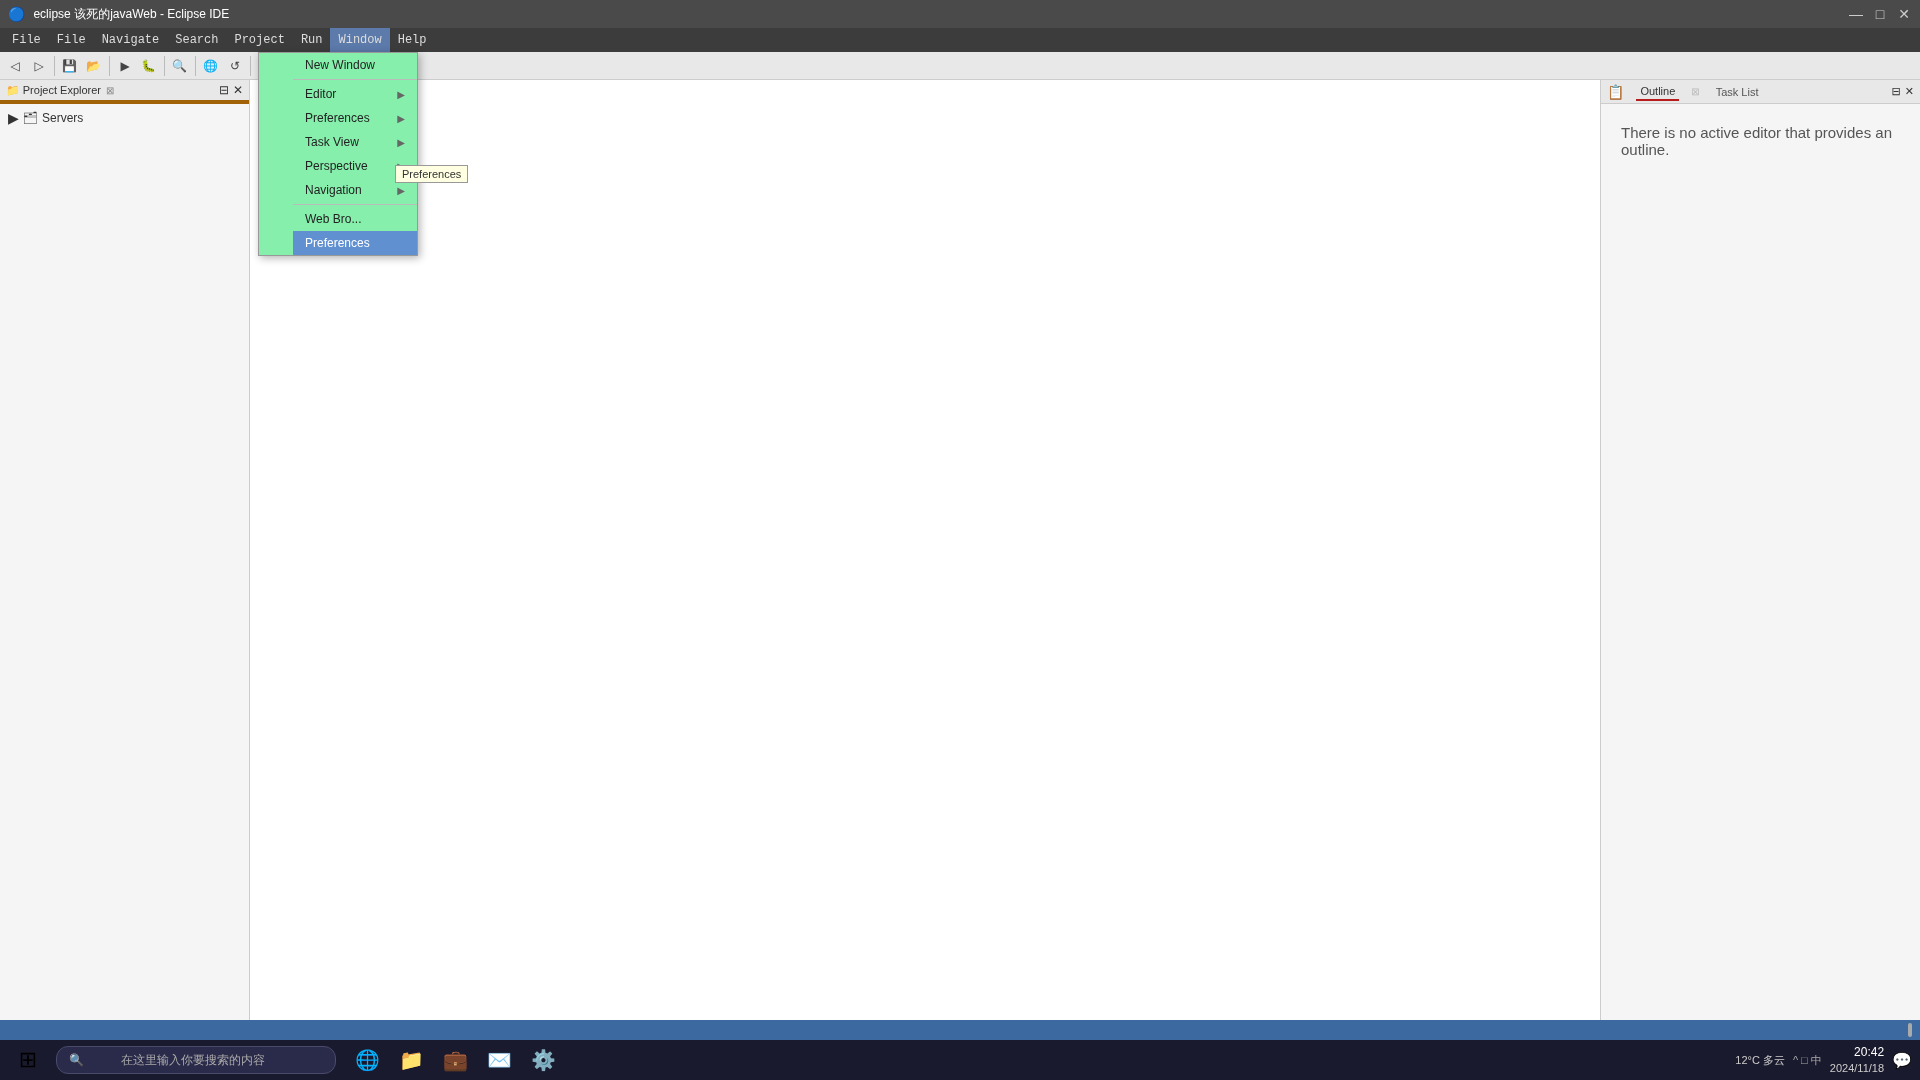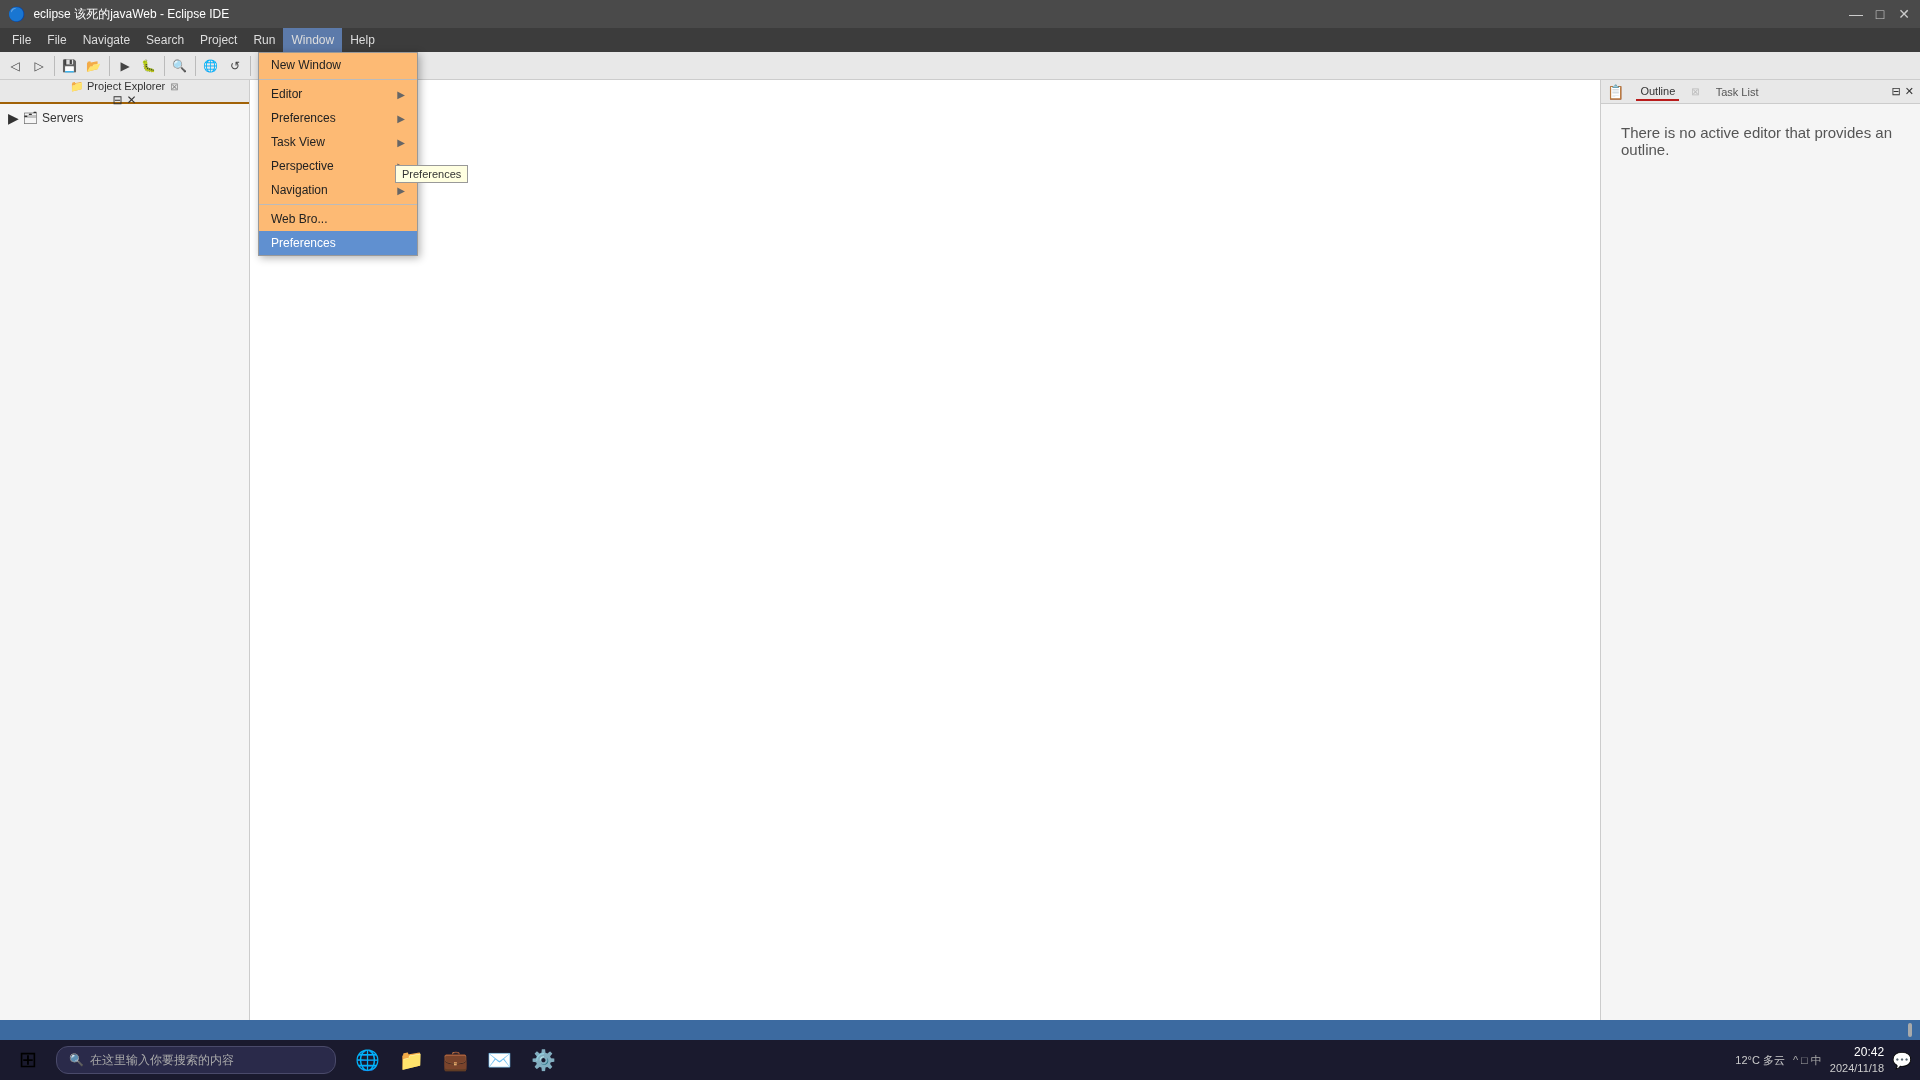--- a/index.html
+++ b/index.html
@@ -47,20 +47,21 @@
       align-items: center;
       padding: 0 4px;
     }
     .menu-item {
       padding: 2px 8px;
       cursor: pointer;
       height: 100%;
       display: flex;
       align-items: center;
       font-size: 12px;
+      font-family: Liberation Mono, monospace;
     }
     .menu-item:hover, .menu-item.active {
       background: #5a5a5a;
     }
     .menu-item.active {
       background: #5c7aaa;
     }
 
     
     #toolbar {
@@ -100,29 +101,28 @@
     
     #left-panel {
       width: 250px;
       background: #f5f5f5;
       border-right: 1px solid #ccc;
       display: flex;
       flex-direction: column;
     }
     #project-explorer-header {
       background: #e8e8e8;
-      border-bottom: 2px solid #a16207;
+      border-bottom: 4px solid #a16207;
       height: 24px;
       display: flex;
       align-items: center;
       padding: 0 6px;
       justify-content: space-between;
       font-size: 11px;
       color: #333;
-      flex-direction: column;
     }
     #project-tree {
       padding: 4px 0;
     }
     .tree-item {
       display: flex;
       align-items: center;
       padding: 2px 8px;
       cursor: pointer;
       font-size: 12px;
@@ -277,25 +277,26 @@
     .taskbar-clock {
       text-align: right;
       line-height: 1.4;
     }
 
     
     #window-dropdown {
       position: absolute;
       top: 52px;
       left: 258px;
-      background: #fdba74;
+      background: #86efac;
       border: 1px solid #999;
       box-shadow: 2px 2px 8px rgba(0,0,0,0.3);
       min-width: 160px;
       z-index: 1000;
+      padding-left: 34px;
     }
     .dropdown-item {
       display: flex;
       align-items: center;
       justify-content: space-between;
       padding: 5px 12px;
       cursor: pointer;
       font-size: 12px;
       color: #222;
     }
@@ -490,21 +491,21 @@
 </div>
 
 <div id="preferences-tooltip">
   <span>Preferences</span>
 </div>
 
 <div id="taskbar">
   <div class="taskbar-app" style="font-size:22px;">⊞</div>
   <div id="taskbar-search">
     <span>🔍</span>
-    <span style="font-size:12px;color:#aaa;">在这里输入你要搜索的内容</span>
+    <span style="font-size:12px;color:#aaa;margin-left:31px;">在这里输入你要搜索的内容</span>
   </div>
   <div id="taskbar-apps">
     <div class="taskbar-app" style="color:#2a9cff;">🌐</div>
     <div class="taskbar-app" style="color:#ffd700;">📁</div>
     <div class="taskbar-app" style="color:#aaa;">💼</div>
     <div class="taskbar-app" style="color:#aaa;">✉️</div>
     <div class="taskbar-app" style="color:#aaa;">⚙️</div>
   </div>
   <div id="taskbar-right">
     <span style="font-size:11px;color:#ccc;">12°C 多云</span>

